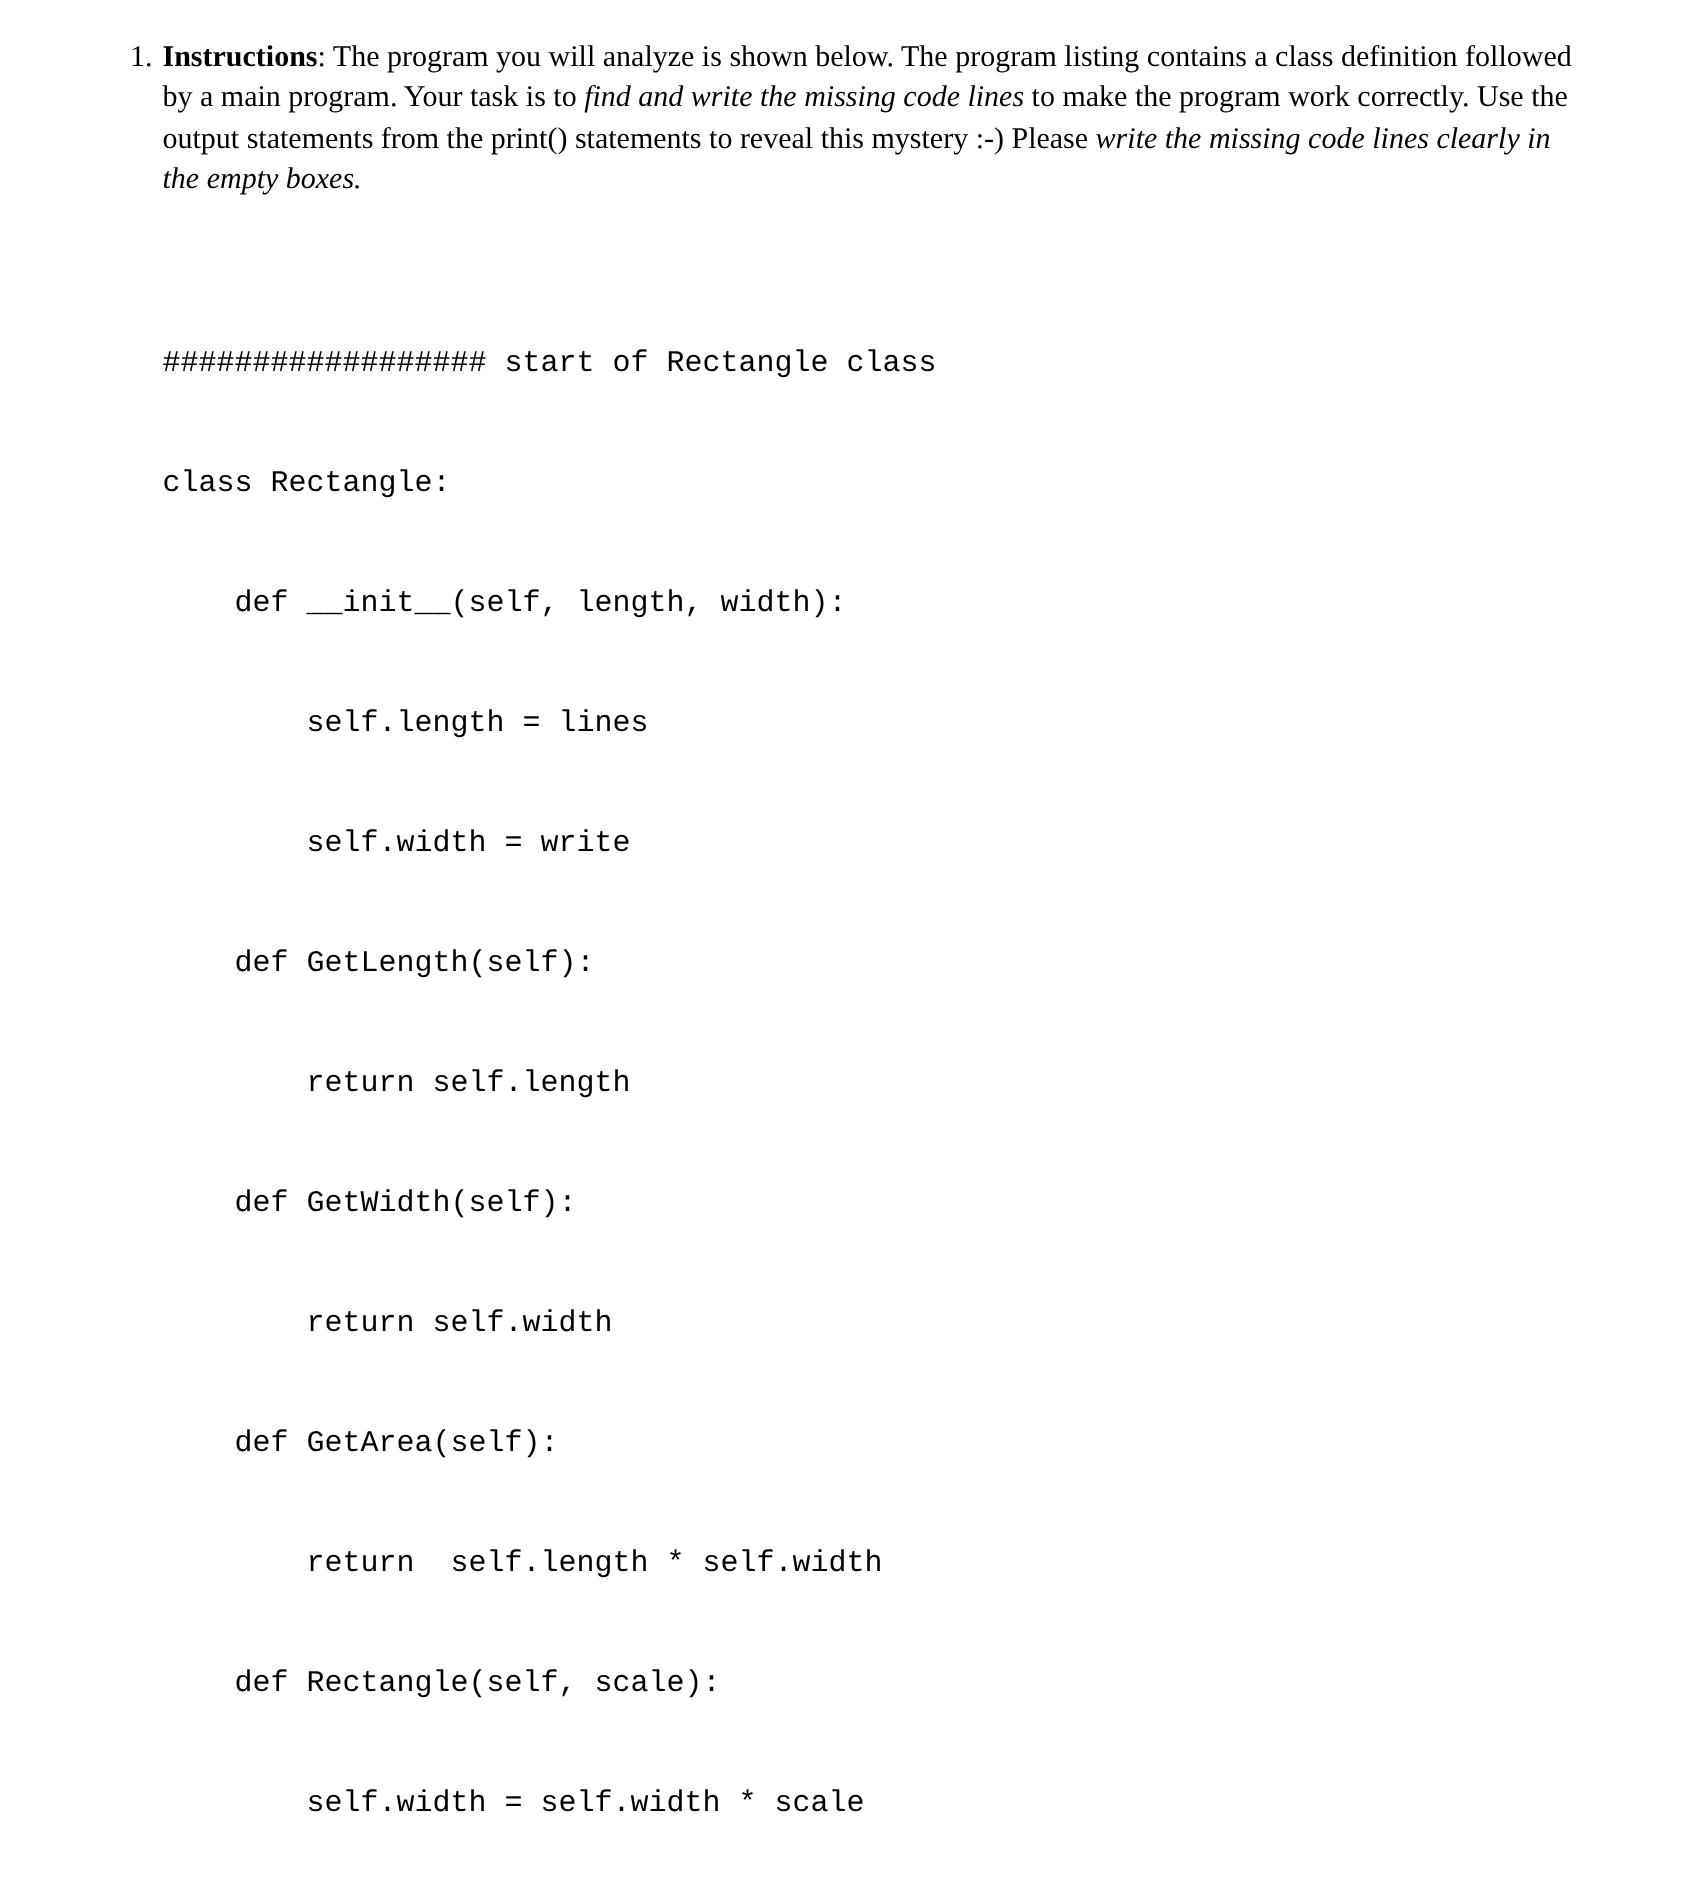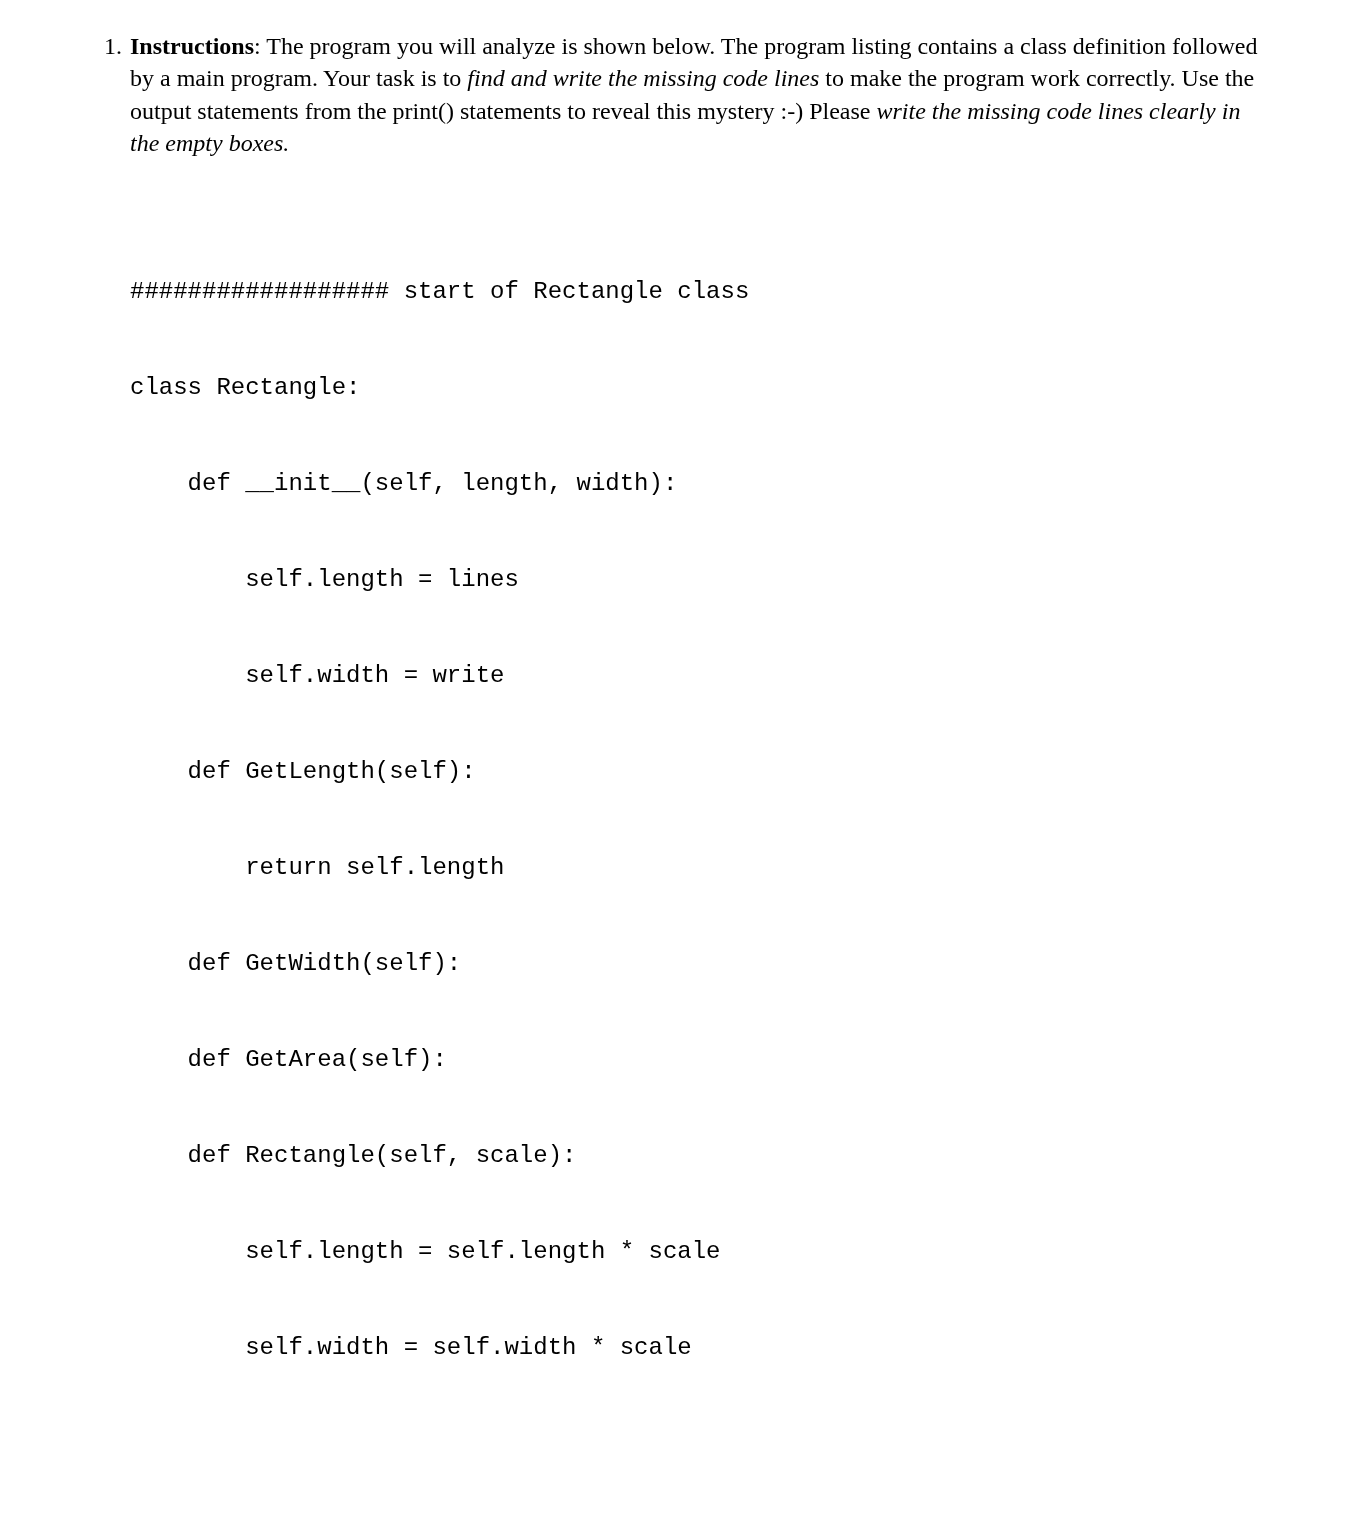--- a/index.html
+++ b/index.html
@@ -58,23 +58,24 @@
 
   <div class="code-block">
 <span class="code-line">################## start of Rectangle class</span>
 <span class="code-line">class Rectangle:</span>
 <span class="code-line">    def __init__(self, length, width):</span>
 <span class="code-line">        self.length = lines</span>
 <span class="code-line">        self.width = write</span>
 <span class="code-line">    def GetLength(self):</span>
 <span class="code-line">        return self.length</span>
 <span class="code-line">    def GetWidth(self):</span>
+<span class="code-line">        return self.width</span>
 <span class="code-line">    def GetArea(self):</span>
+<span class="code-line">        return  self.length * self.width</span>
 <span class="code-line">    def Rectangle(self, scale):</span>
-<span class="code-line">        self.length = self.length * scale</span>
 <span class="code-line">        self.width = self.width * scale</span>
 
 
 
 
 
 
   </div>
 
 </div>

